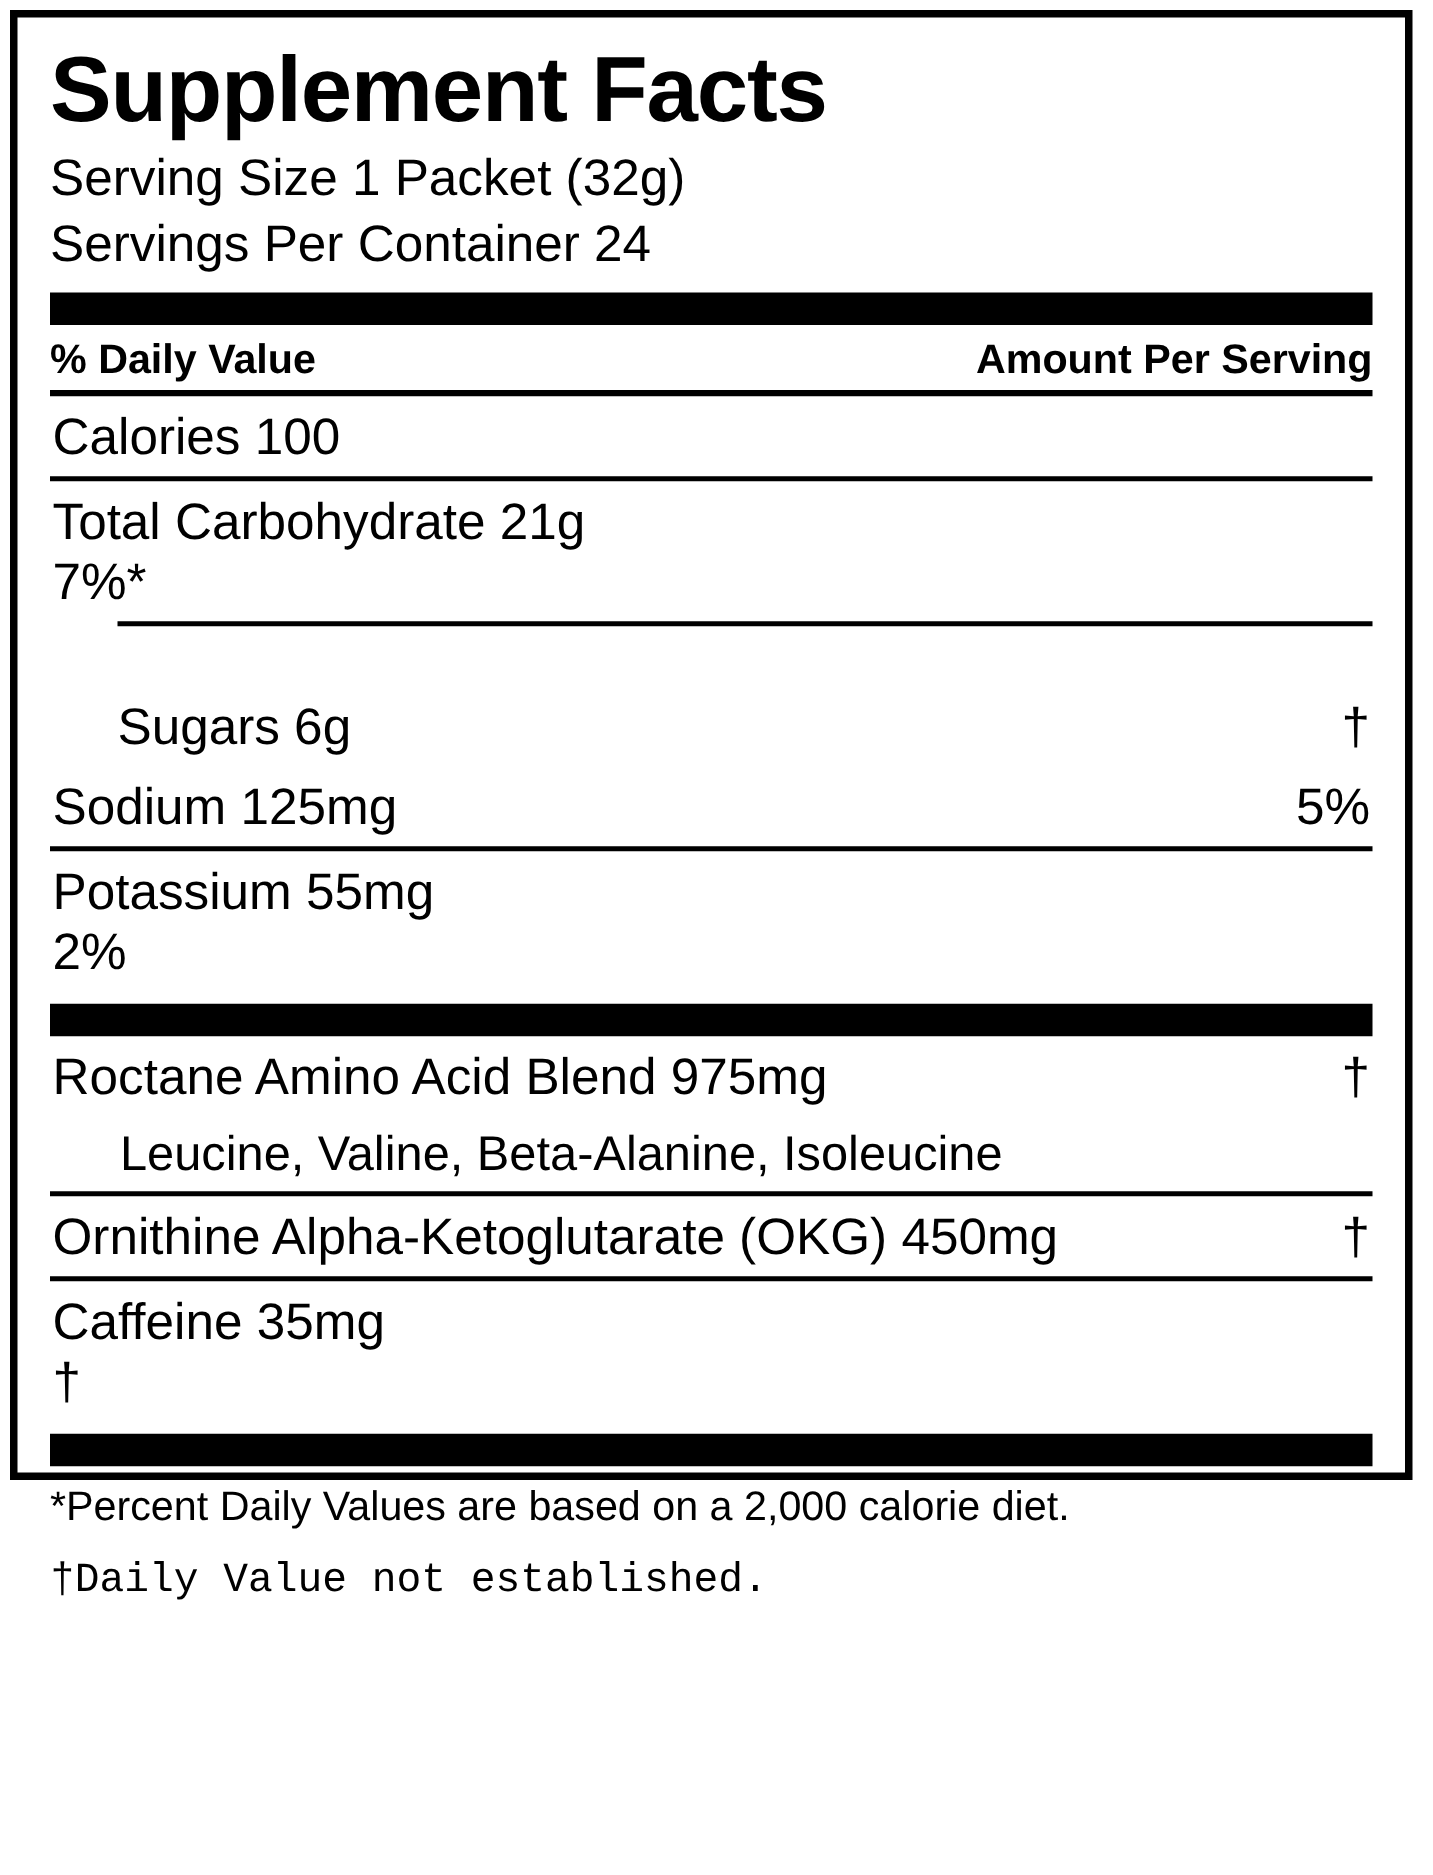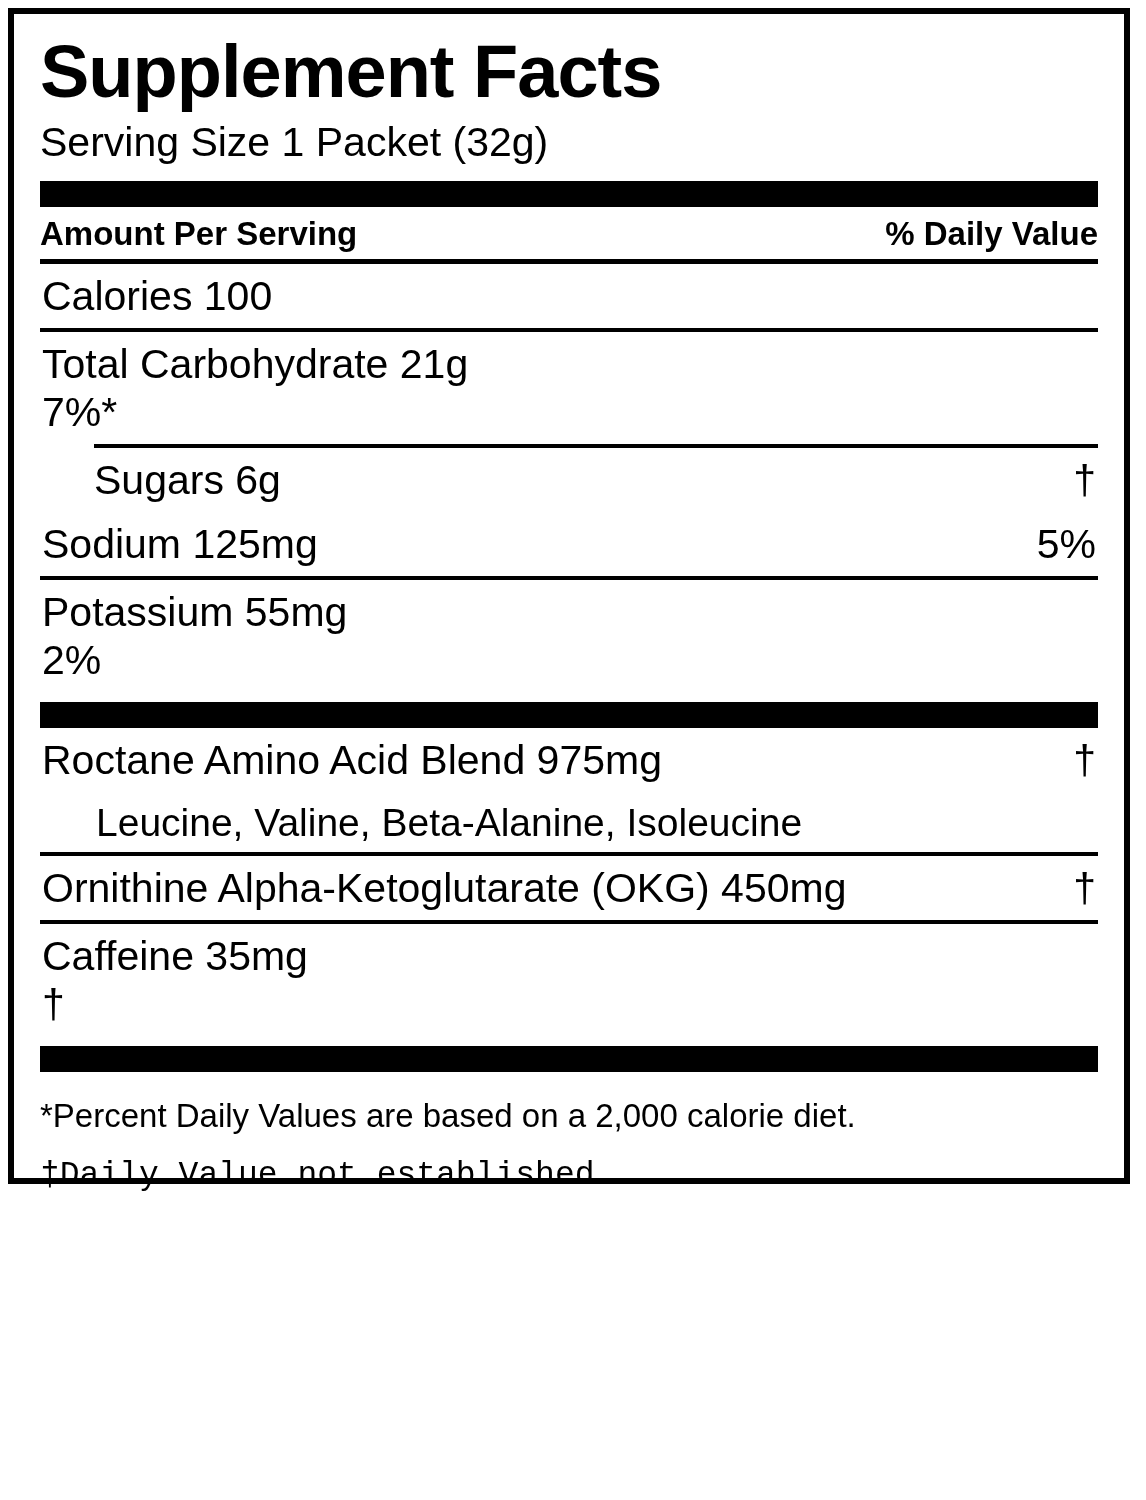--- a/index.html
+++ b/index.html
@@ -81,21 +81,21 @@
     flex-direction: column;
   }
   .row .nm { white-space: nowrap; }
   .row .dv { white-space: nowrap; text-align: right; }
   .row.sub-top {
     border-top: 4px solid #000000;
     border-bottom: none;
     margin-left: 54px;
     padding-left: 0;
   }
-  .row.sub-top .nm { padding-left: 0; }
+  .row.sub-top .nm { padding-left: 0; margin-top: 48px; }
 
   .blend-row {
     border-bottom: 4px solid #000000;
     padding: 8px 2px 4px 2px;
   }
   .blend-top {
     display: flex;
     justify-content: space-between;
     align-items: flex-end;
     font-size: 41px;
@@ -105,44 +105,45 @@
     font-size: 39px;
     line-height: 50px;
     padding-left: 54px;
     white-space: nowrap;
     margin-top: 14px;
   }
 
   .footnote {
     font-size: 33px;
     line-height: 44px;
-    padding-top: 22px;
+    padding-top: 10px;
     white-space: nowrap;
   }
   .footnote.second {
     padding-top: 16px;
     font-family: Liberation Mono, monospace;
   }
   .dagger { font-size: 41px; }
 </style>
 </head>
 <body>
 
 <div class="panel">
   <div class="inner">
 
     <div class="title">Supplement Facts</div>
 
     <div class="serving-line">Serving Size 1 Packet (32g)</div>
+    <div class="serving-line">Servings Per Container 24</div>
 
     <div class="bar-thick"></div>
 
     <div class="hdr-row">
+      <span>% Daily Value</span>
       <span>Amount Per Serving</span>
-      <span>% Daily Value</span>
     </div>
 
     <div class="row">
       <span class="nm">Calories  100</span>
       <span class="dv"></span>
     </div>
 
     <div class="row noline">
       <span class="nm">Total Carbohydrate  21g</span>
       <span class="dv">7%*</span>

